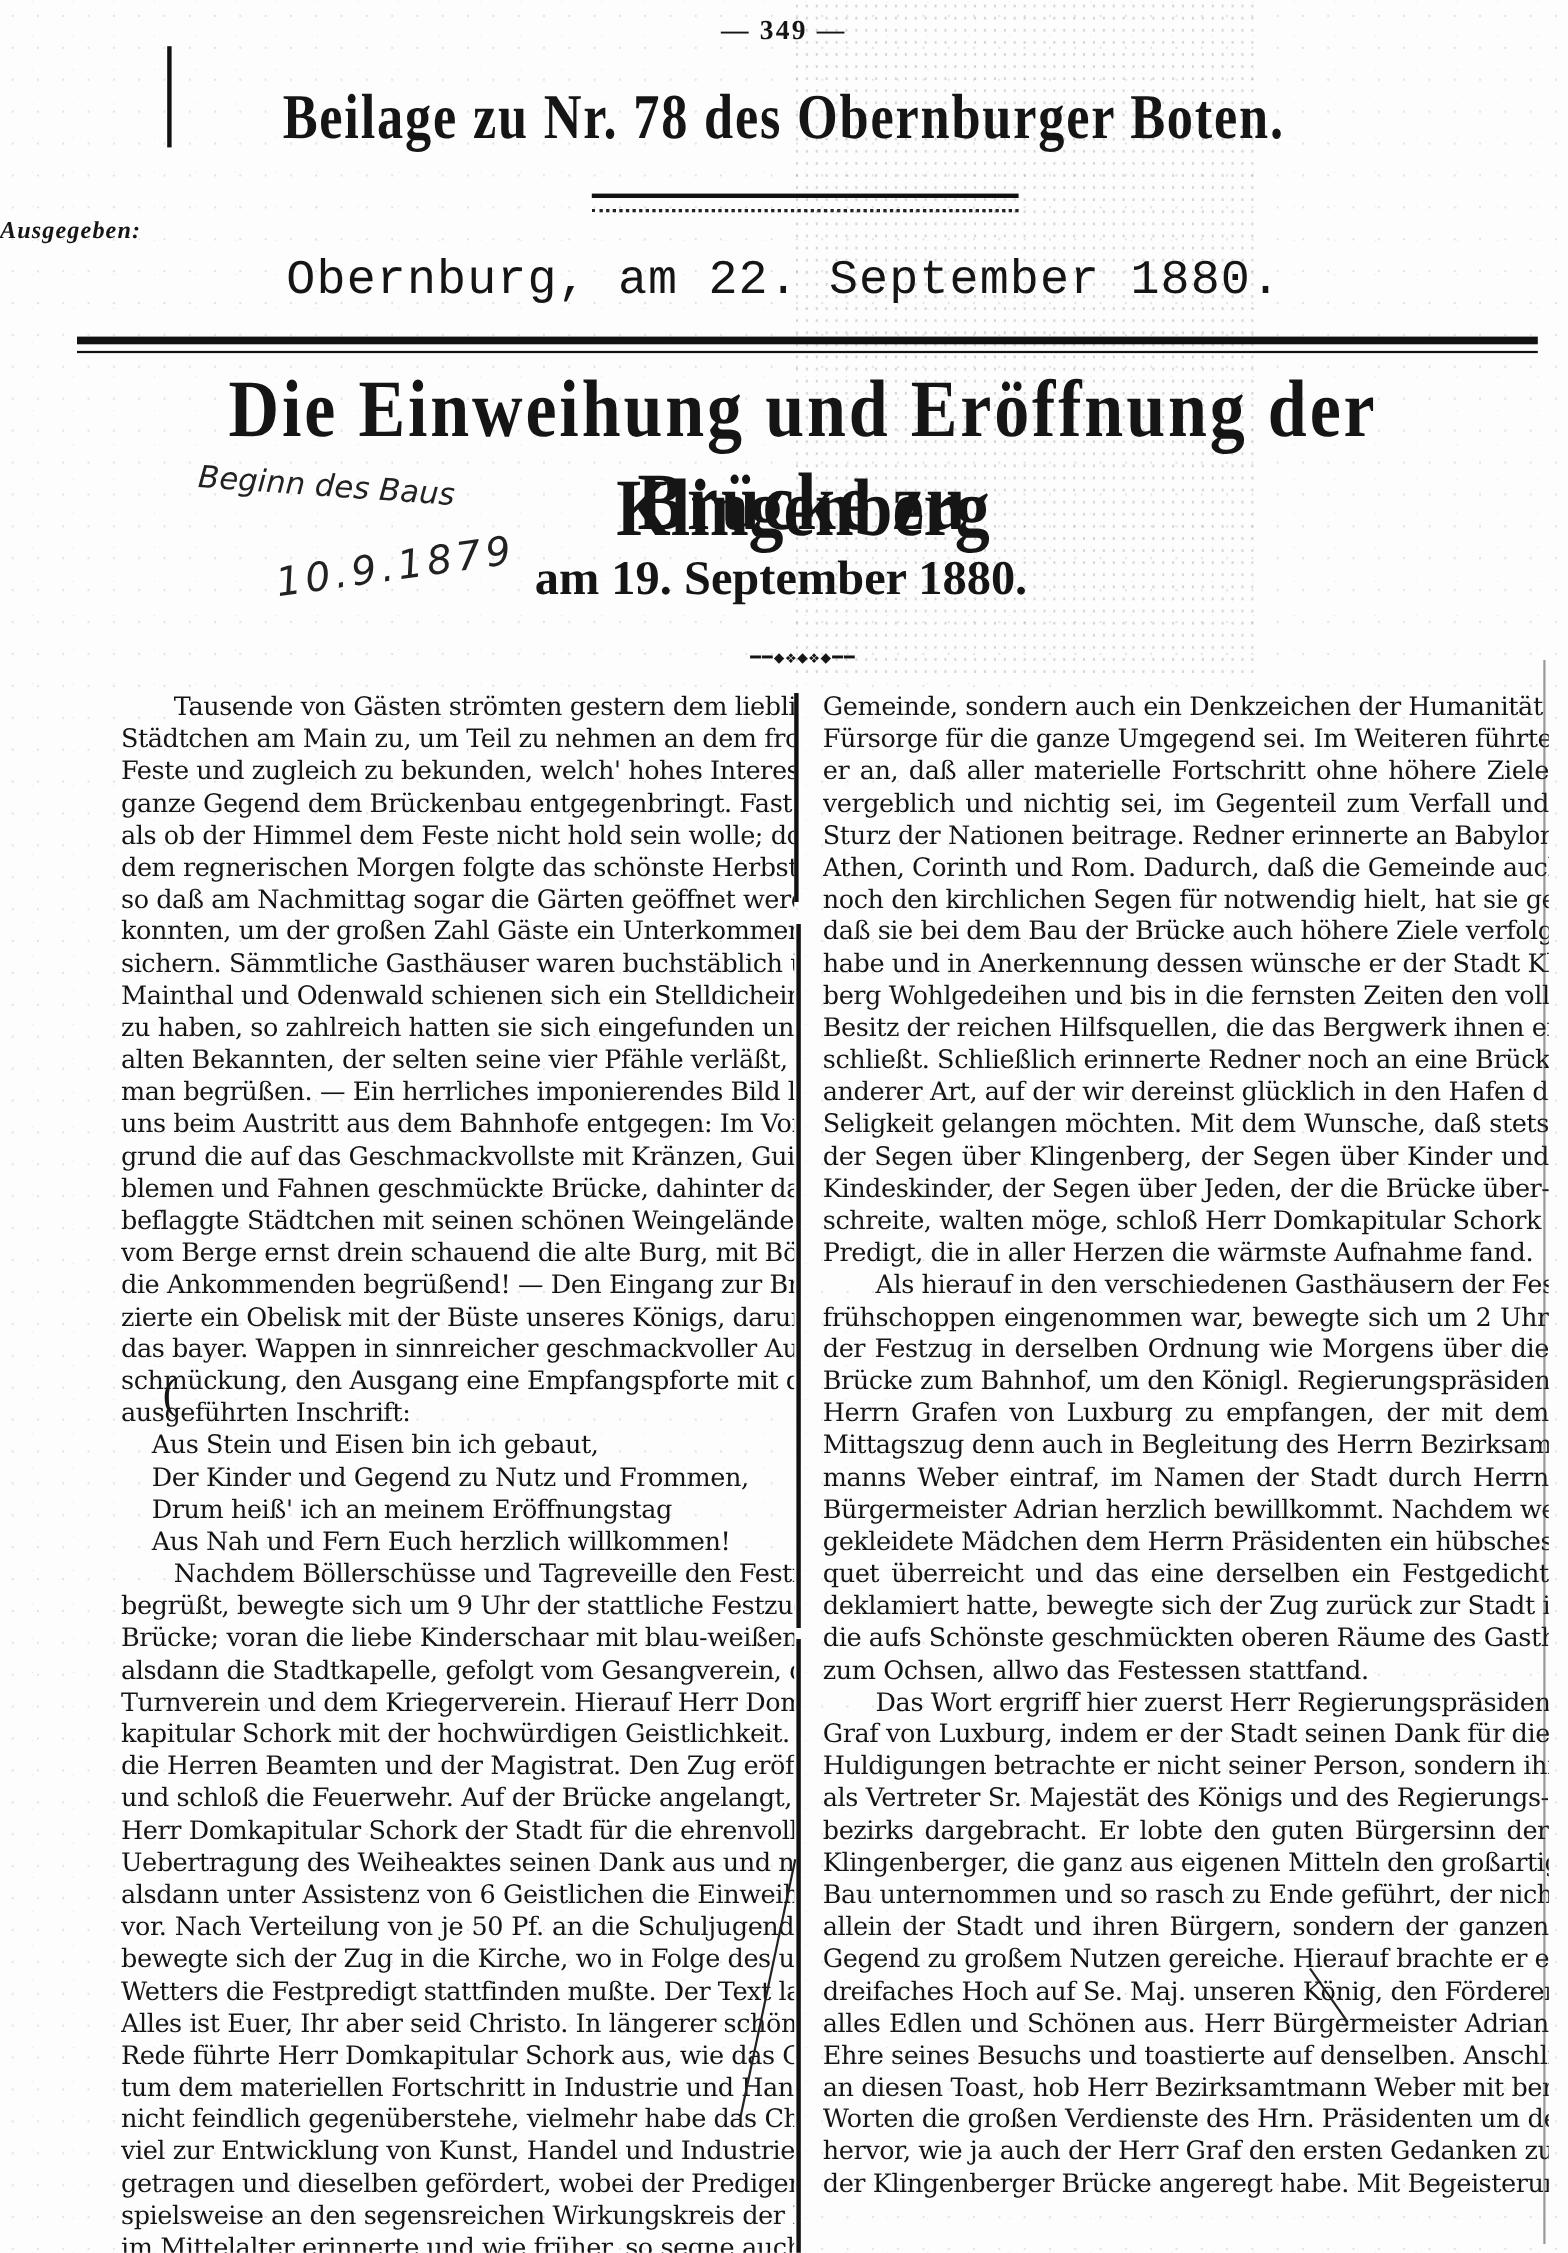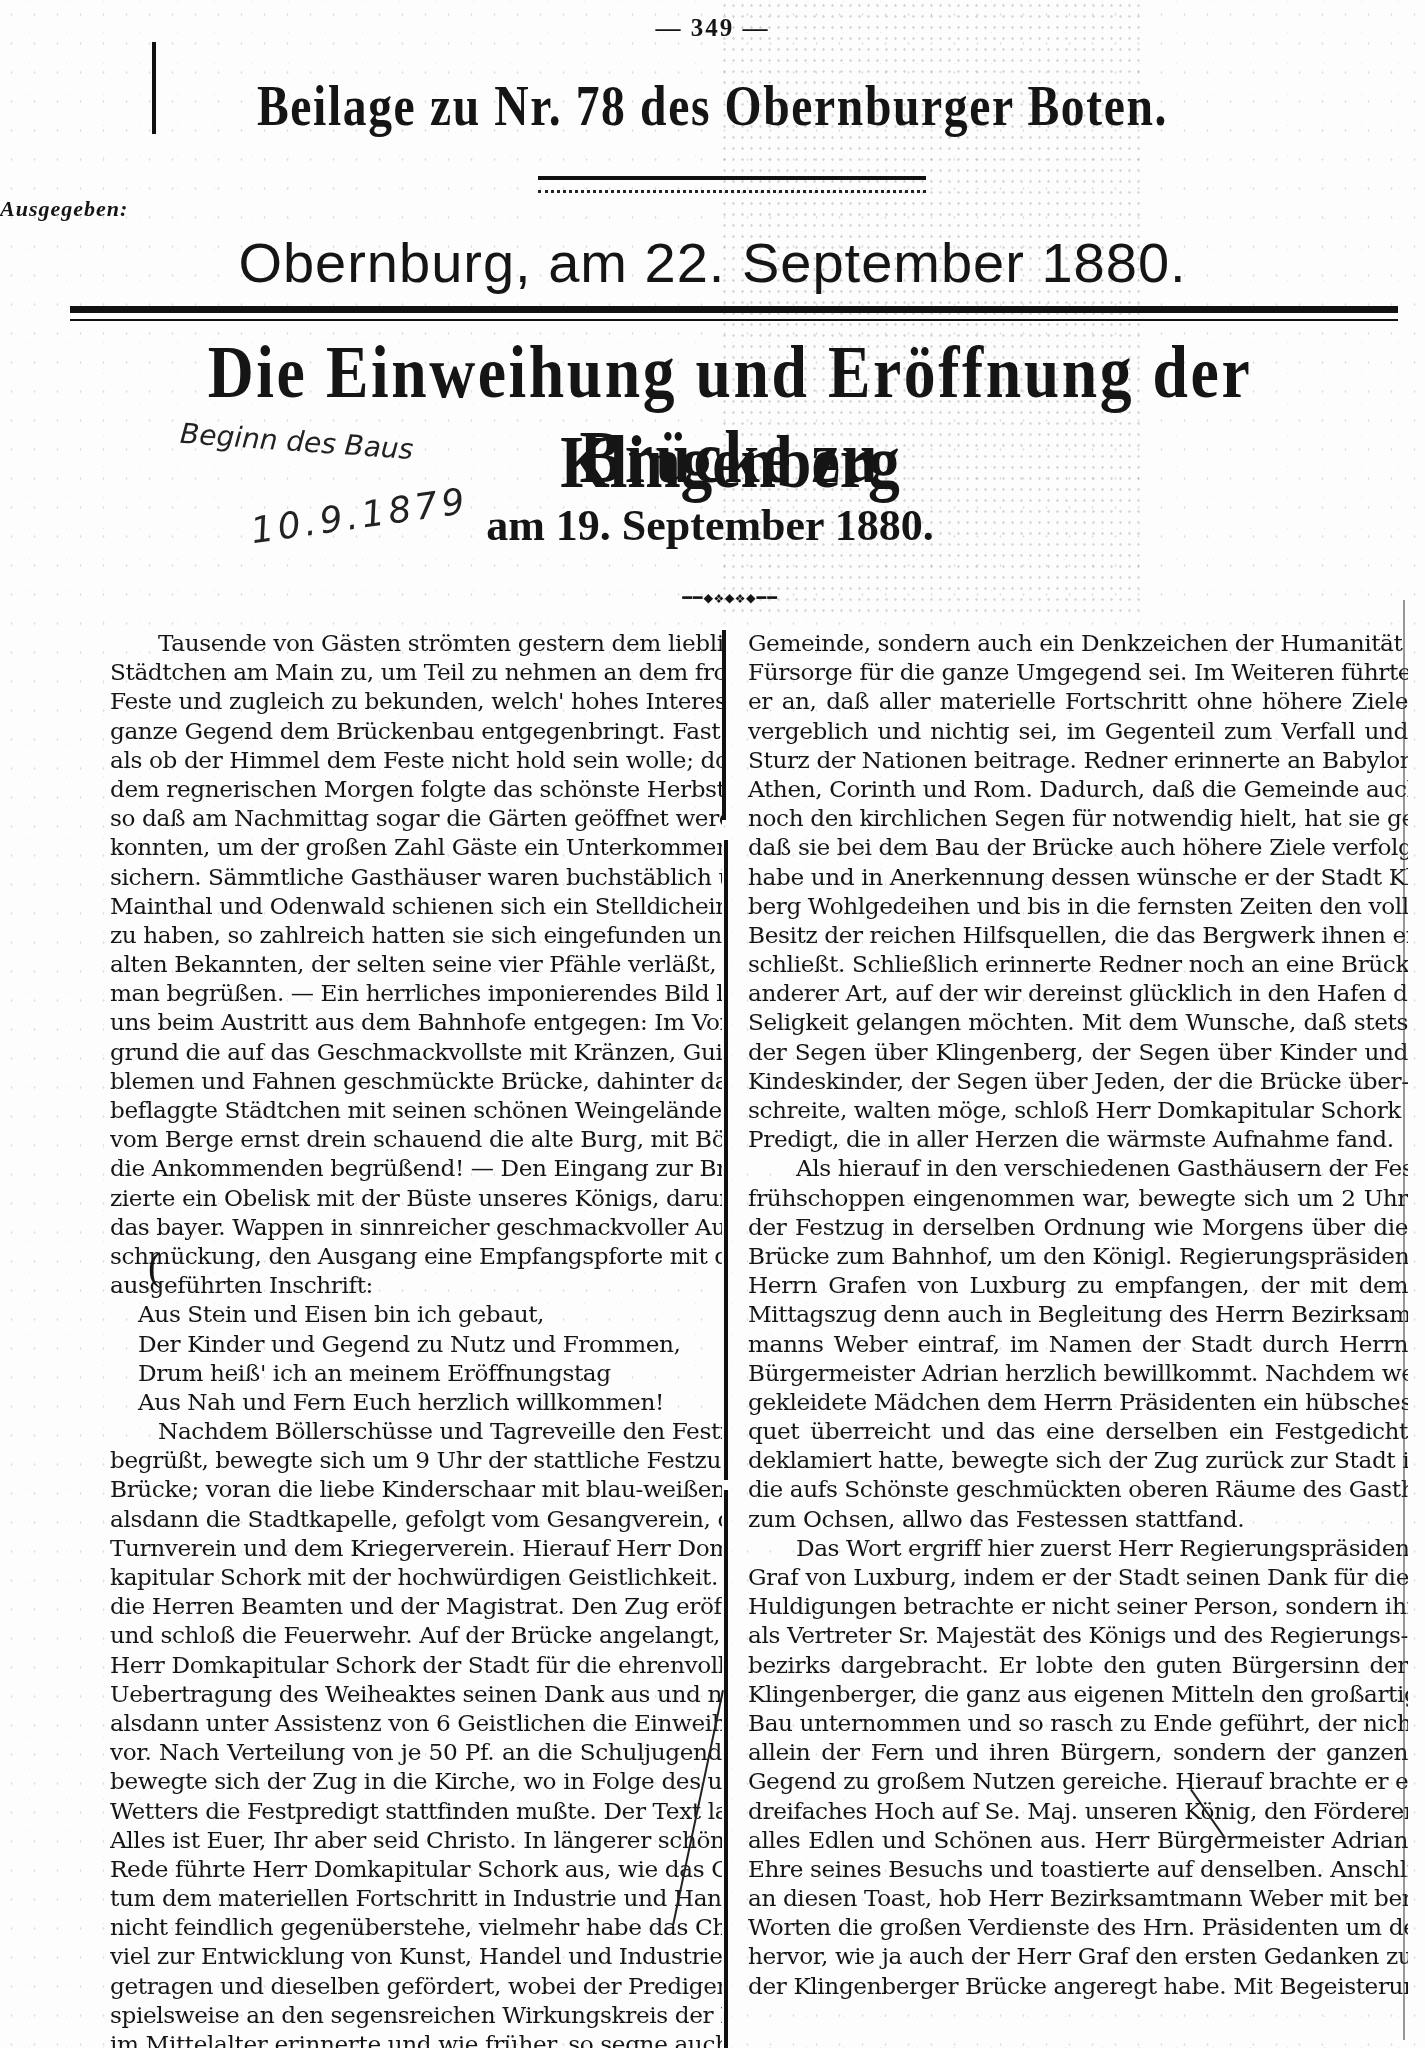--- a/index.html
+++ b/index.html
@@ -30,21 +30,21 @@
   .masthead {
     position: absolute; top: 72px; left: 0; width: 100%; text-align: center;
     font-family: "Liberation Serif", serif; font-weight: bold; font-size: 58px;
     transform: scaleX(0.82); letter-spacing: 2px;
   }
   .deco-rule { position: absolute; left: 538px; top: 176px; width: 388px; height: 10px;
     border-top: 4px solid #111; border-bottom: 3px dotted #222; }
   .issued-label { position: absolute; top: 196px; width: 100%; left: 0;
     font-size: 22px; font-weight: bold; font-family: "Liberation Serif", serif; letter-spacing: 1px; font-style: italic; }
   .issued-date { position: absolute; top: 230px; width: 100%; text-align: center; left: 0;
-    font-size: 56px; font-family: Liberation Sans, sans-serif; letter-spacing: 1px; }
+    font-size: 44px; font-family: Liberation Mono, monospace; letter-spacing: 1px; }
   .double-rule { position: absolute; left: 70px; top: 306px; width: 1328px; height: 6px;
     border-top: 7px solid #111; border-bottom: 2px solid #111; }
   .headline { position: absolute; left: 60px; width: 1340px; text-align: center;
     font-family: "Liberation Serif", serif; font-weight: bold; }
   .headline-1 { top: 330px; font-size: 74px; transform: scaleX(0.86); letter-spacing: 3px; }
   .headline-2 { top: 420px; font-size: 74px; transform: scaleX(0.86); }
   .headline-3 { top: 500px; font-size: 44px; left: 240px; width: 940px; }
   .handwriting { position: absolute; font-family: "DejaVu Sans", sans-serif; font-style: italic;
     color: #222; font-weight: normal; }
   .hw-1 { left: 180px; top: 425px; font-size: 28px; transform: rotate(4deg); }
@@ -173,21 +173,21 @@
     <span class="line">deklamiert hatte, bewegte sich der Zug zurück zur Stadt in</span>
     <span class="line">die aufs Schönste geschmückten oberen Räume des Gasthauses</span>
     <span class="line last">zum Ochsen, allwo das Festessen stattfand.</span>
     <span class="line indent">Das Wort ergriff hier zuerst Herr Regierungspräsident</span>
     <span class="line">Graf von Luxburg, indem er der Stadt seinen Dank für die</span>
     <span class="line">Huldigungen betrachte er nicht seiner Person, sondern ihm</span>
     <span class="line">als Vertreter Sr. Majestät des Königs und des Regierungs-</span>
     <span class="line">bezirks dargebracht. Er lobte den guten Bürgersinn der</span>
     <span class="line">Klingenberger, die ganz aus eigenen Mitteln den großartigen</span>
     <span class="line">Bau unternommen und so rasch zu Ende geführt, der nicht</span>
-    <span class="line">allein der Fern und ihren Bürgern, sondern der ganzen</span>
+    <span class="line">allein der Stadt und ihren Bürgern, sondern der ganzen</span>
     <span class="line">Gegend zu großem Nutzen gereiche. Hierauf brachte er ein</span>
     <span class="line">dreifaches Hoch auf Se. Maj. unseren König, den Förderer</span>
     <span class="line">alles Edlen und Schönen aus. Herr Bürgermeister Adrian</span>
     <span class="line">Ehre seines Besuchs und toastierte auf denselben. Anschließend</span>
     <span class="line">an diesen Toast, hob Herr Bezirksamtmann Weber mit beredten</span>
     <span class="line">Worten die großen Verdienste des Hrn. Präsidenten um den Kreis</span>
     <span class="line">hervor, wie ja auch der Herr Graf den ersten Gedanken zum Bau</span>
     <span class="line">der Klingenberger Brücke angeregt habe. Mit Begeisterung stimm-</span>
   </div>
 

